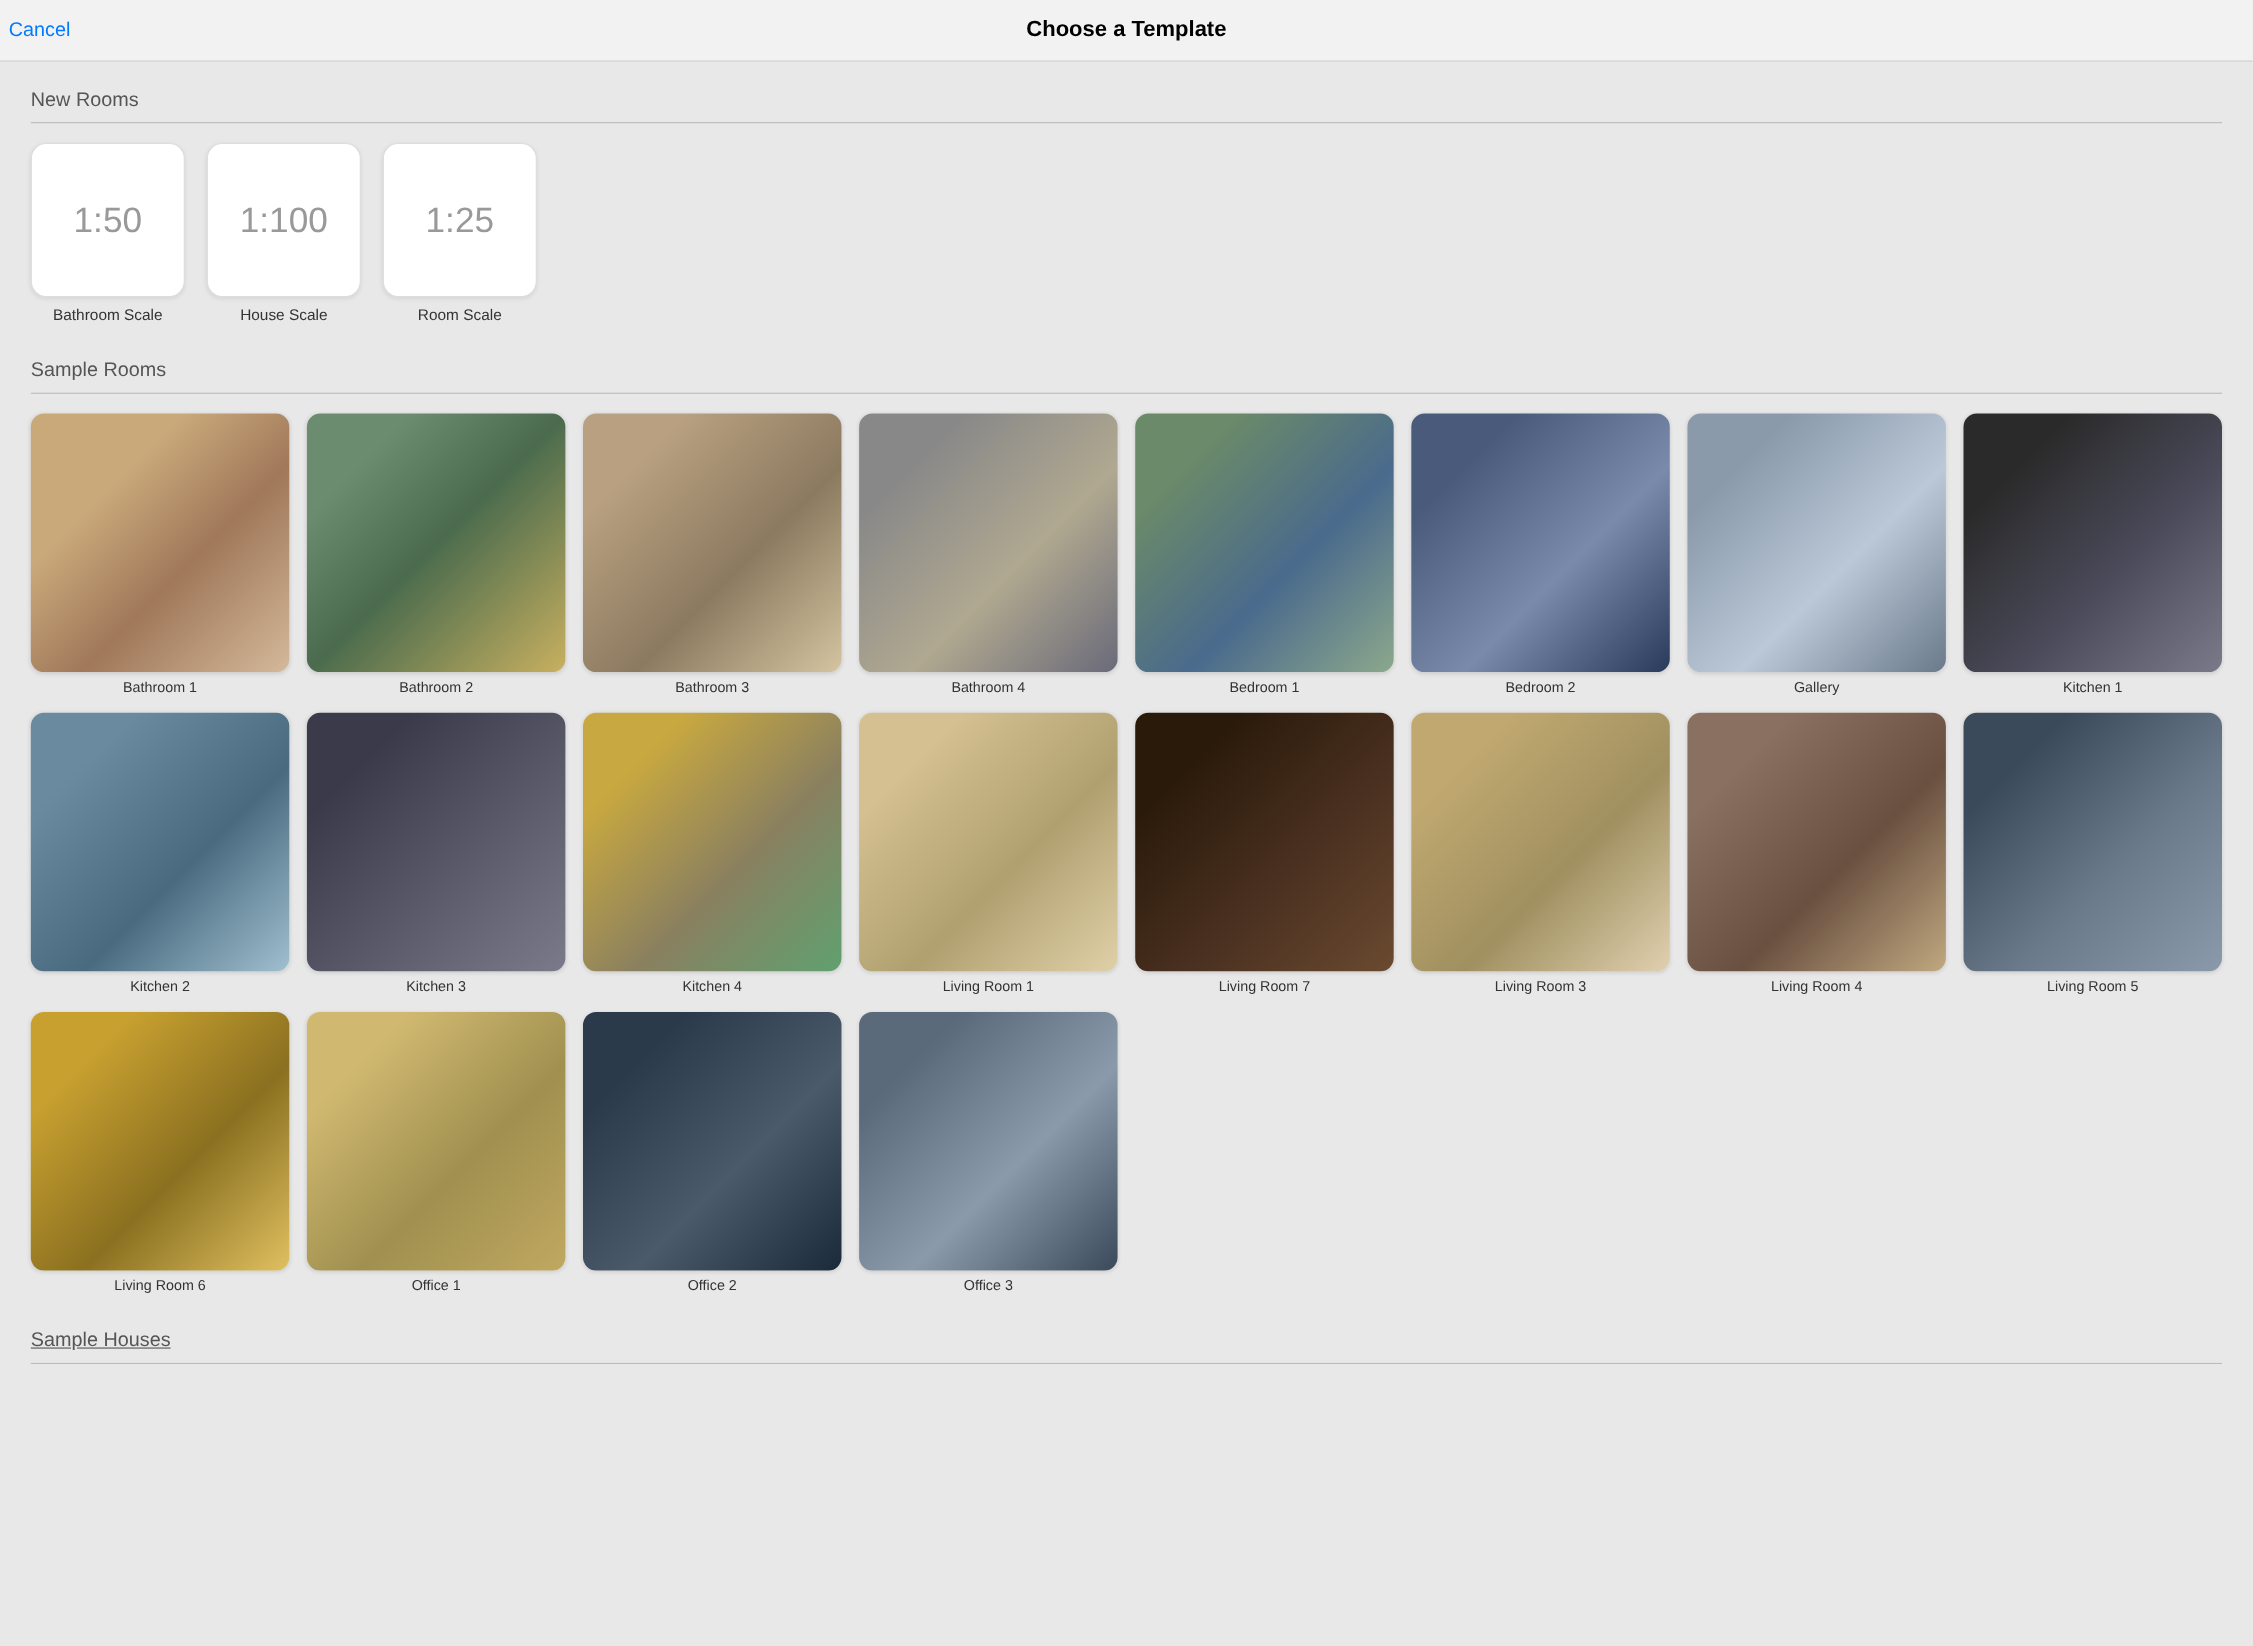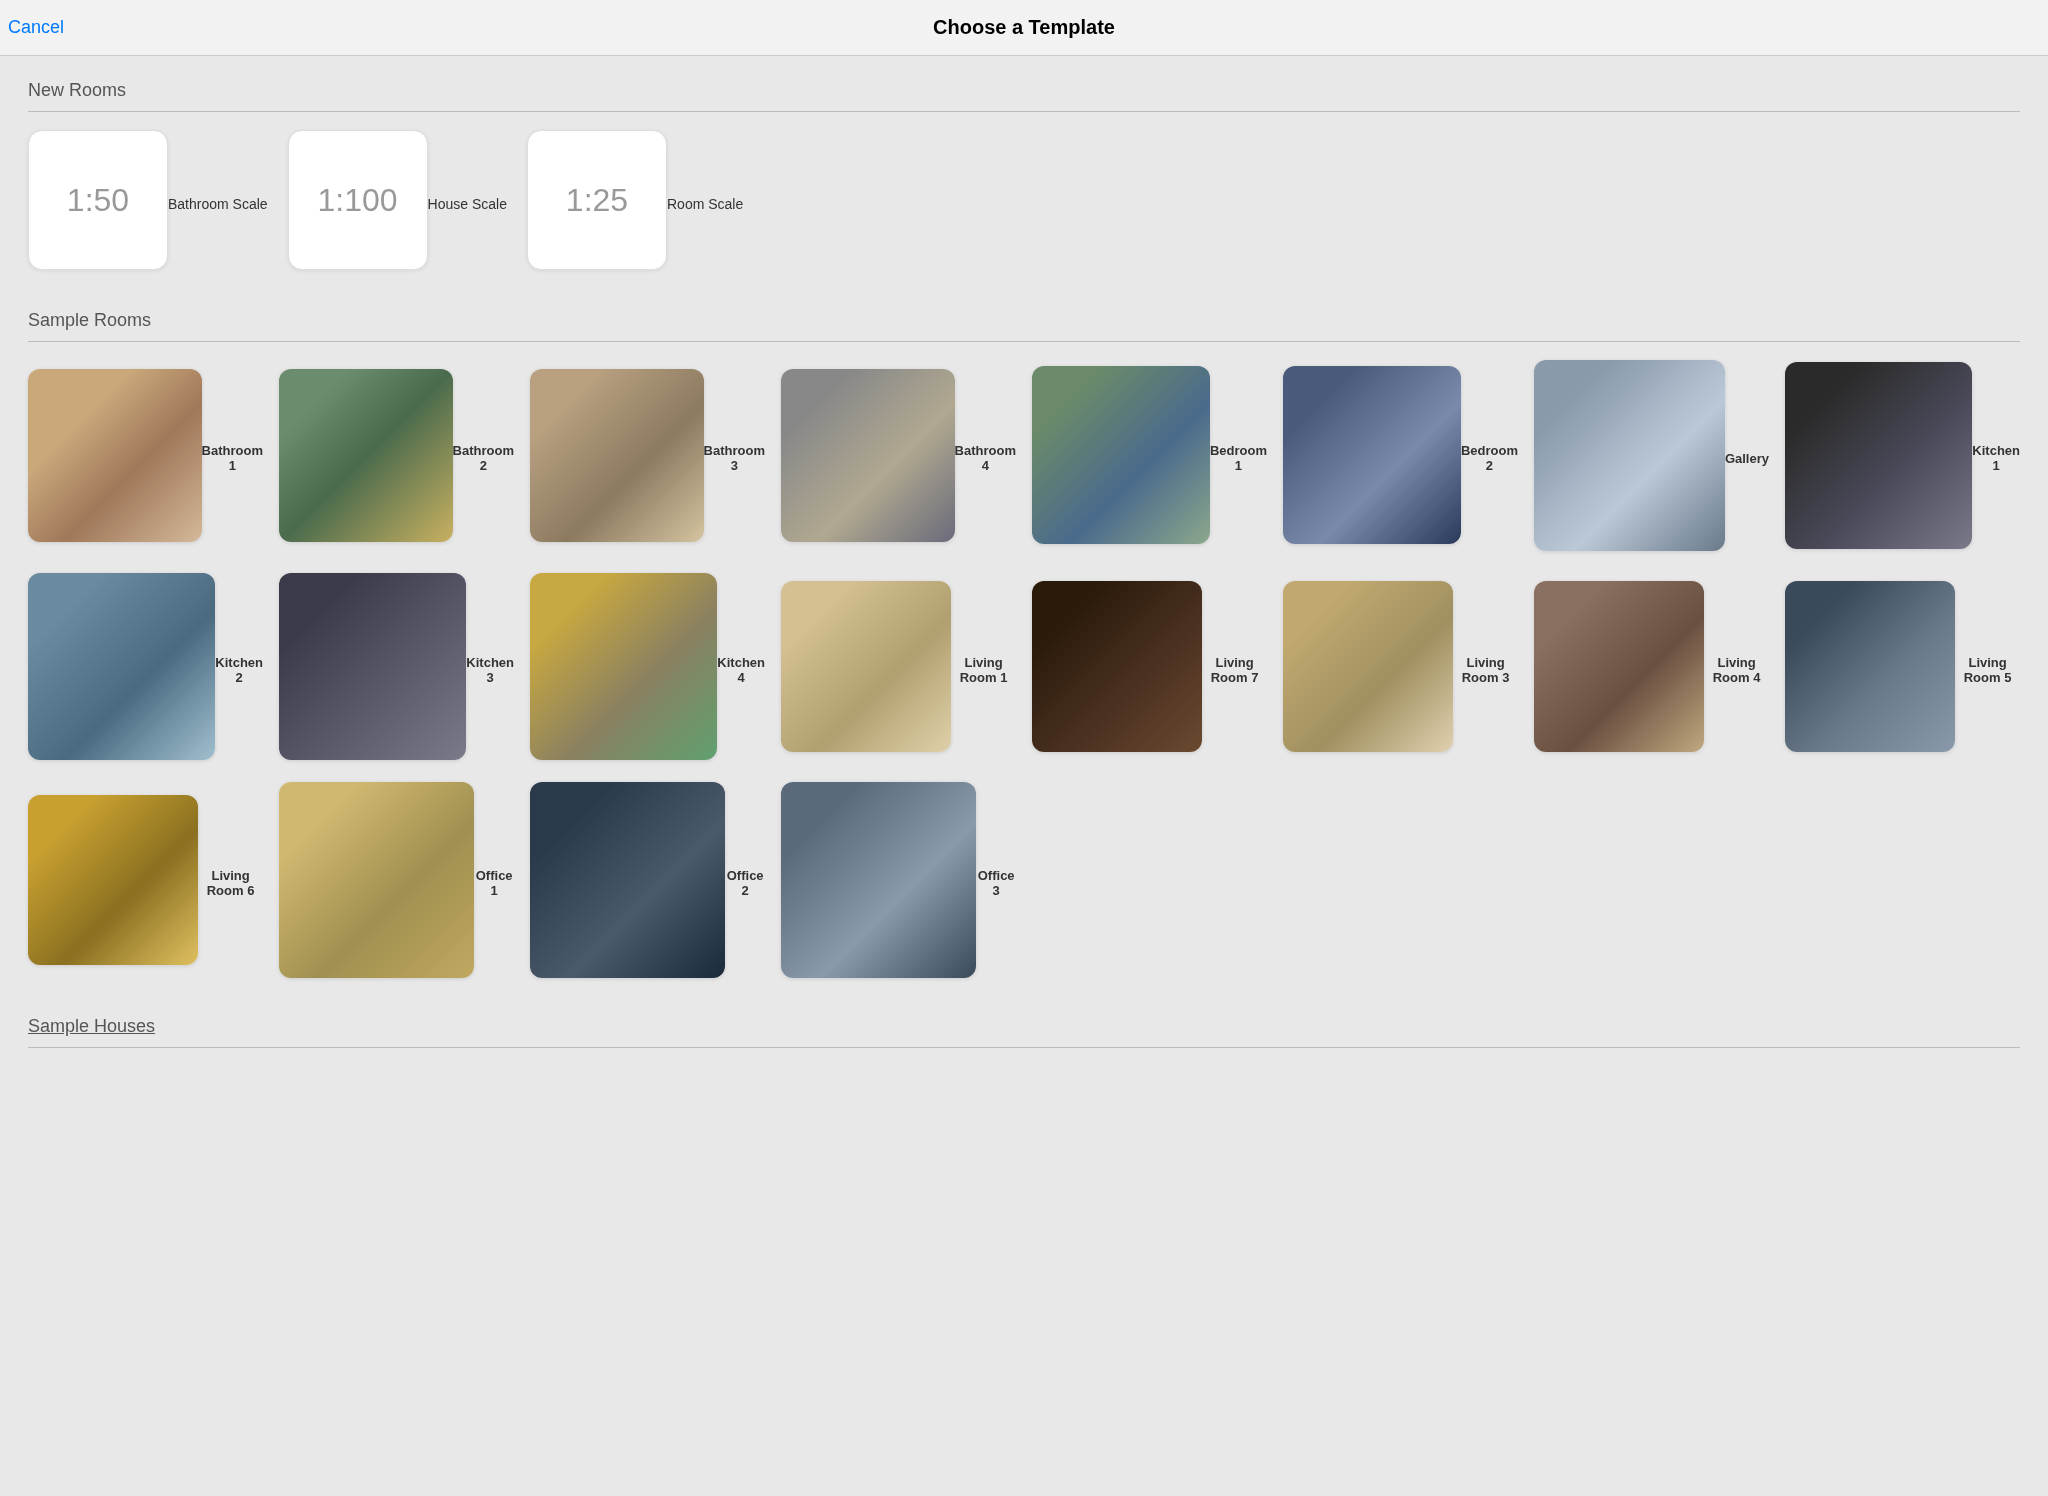--- a/index.html
+++ b/index.html
@@ -56,21 +56,21 @@
     
     #blank-section {
       margin-bottom: 32px;
     }
     .blank-items {
       display: flex;
       gap: 20px;
     }
     .blank-item {
       display: flex;
-      flex-direction: row;
+      flex-direction: column;
       align-items: center;
       cursor: pointer;
     }
     .blank-card {
       width: 140px;
       height: 140px;
       background: #fff;
       border-radius: 14px;
       border: 1px solid #ddd;
       display: flex;
@@ -91,24 +91,23 @@
     #rooms-section {
       margin-bottom: 32px;
     }
     .rooms-grid {
       display: grid;
       grid-template-columns: repeat(8, 1fr);
       gap: 16px;
     }
     .room-item {
       display: flex;
-      flex-direction: row;
+      flex-direction: column;
       align-items: center;
       cursor: pointer;
-      font-weight: bold;
     }
     .room-thumb {
       width: 100%;
       aspect-ratio: 1/1;
       border-radius: 12px;
       overflow: hidden;
       background: #ccc;
       margin-bottom: 6px;
       box-shadow: 0 1px 4px rgba(0,0,0,0.12);
       display: flex;

